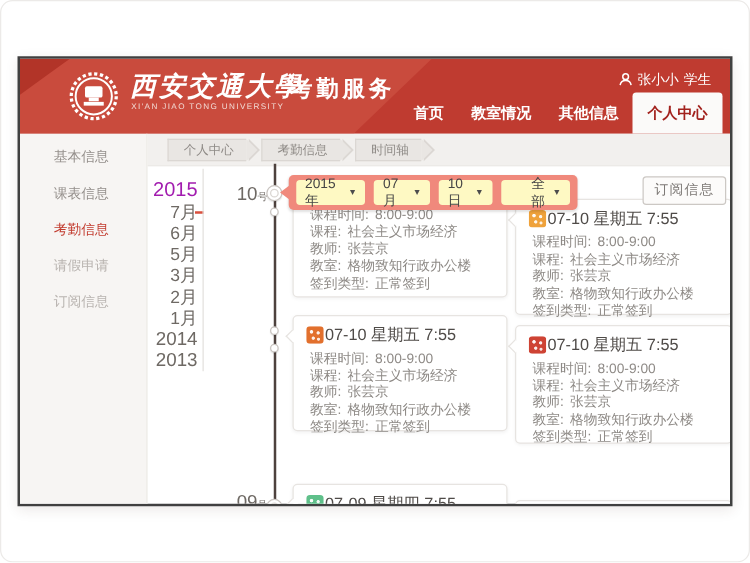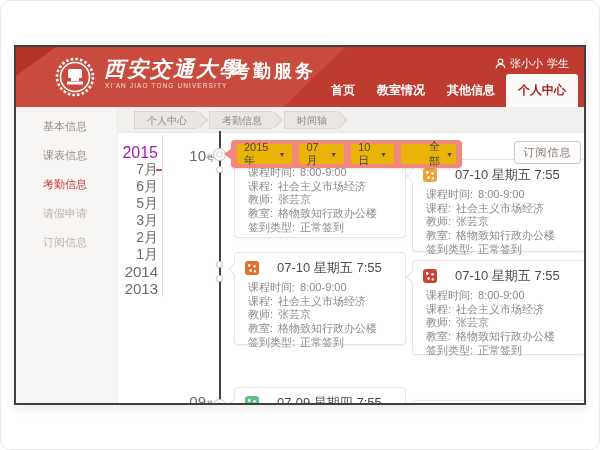--- a/index.html
+++ b/index.html
@@ -62,35 +62,35 @@
   .node.big { width:13px; height:13px; }
   .node.big::after { content:""; position:absolute; inset:2px; border:1px solid #d9d5d1; border-radius:50%; }
   .node.sm { width:7px; height:7px; }
 
   
   .filterbar { position:absolute; left:215px; top:93px; width:231px; height:28px; background:#f0897c;
                border-radius:4px; z-index:30; display:flex; align-items:center; gap:7px; padding:0 6px;
                box-shadow:0 1px 2px rgba(0,0,0,.12); }
   .filterbar::before { content:""; position:absolute; left:-7px; top:8px;
                border-top:6px solid transparent; border-bottom:6px solid transparent; border-right:8px solid #f0897c; }
-  .select { background:#eab308; border-radius:3px; height:20px; font-size:11px; color:#454545;
-            display:flex; align-items:center; justify-content:space-between; padding:0 7px; cursor:pointer; }
+  .select { background:#fef9c3; border-radius:3px; height:20px; font-size:11px; color:#454545;
+            display:flex; align-items:center; justify-content:flex-end; padding:0 7px; cursor:pointer; }
   .select .caret { font-size:7px; color:#4c4c4c; margin-left:6px; }
   .sel-year{ width:60px; } .sel-month{ width:48px; } .sel-day{ width:46px; } .sel-type{ width:55px; padding-left:28px; }
 
   .listbtn { position:absolute; left:498px; top:94px; width:67px; height:23px; background:#fcfbfa;
              border:1px solid #ccc8c4; border-radius:3px; font-size:11px; color:#7c7875; text-align:center;
              line-height:21px; letter-spacing:1px; z-index:30; cursor:pointer; }
 
   
   .card { position:absolute; background:#fff; border:1px solid #e7e4e1; border-radius:4px;
           box-shadow:0 1px 3px rgba(0,0,0,.05); z-index:10; }
   .notch { position:absolute; left:-5px; top:12px; width:8px; height:8px; background:#fff;
            border-left:1px solid #e7e4e1; border-bottom:1px solid #e7e4e1; transform:rotate(45deg); }
-  .card-head { display:flex; align-items:center; gap:18px; padding:6px 10px 0; }
+  .card-head { display:flex; align-items:center; gap:1px; padding:6px 10px 0; }
   .badge { width:14px; height:14px; border-radius:3px; flex:0 0 auto;
            background-image:
              radial-gradient(circle at 30% 32%, rgba(255,255,255,.95) 1.1px, transparent 1.7px),
              radial-gradient(circle at 68% 38%, rgba(255,255,255,.9) 1px, transparent 1.6px),
              radial-gradient(circle at 40% 68%, rgba(255,255,255,.9) 1px, transparent 1.6px),
              radial-gradient(circle at 70% 74%, rgba(255,255,255,.85) .9px, transparent 1.5px); }
   .card-title { font-size:13px; color:#4f4b48; white-space:nowrap; }
   .rows { padding:4px 10px 8px 13px; }
   .row { font-size:11px; color:#8e8a86; line-height:13.7px; display:flex; gap:5px; white-space:nowrap; }
 

